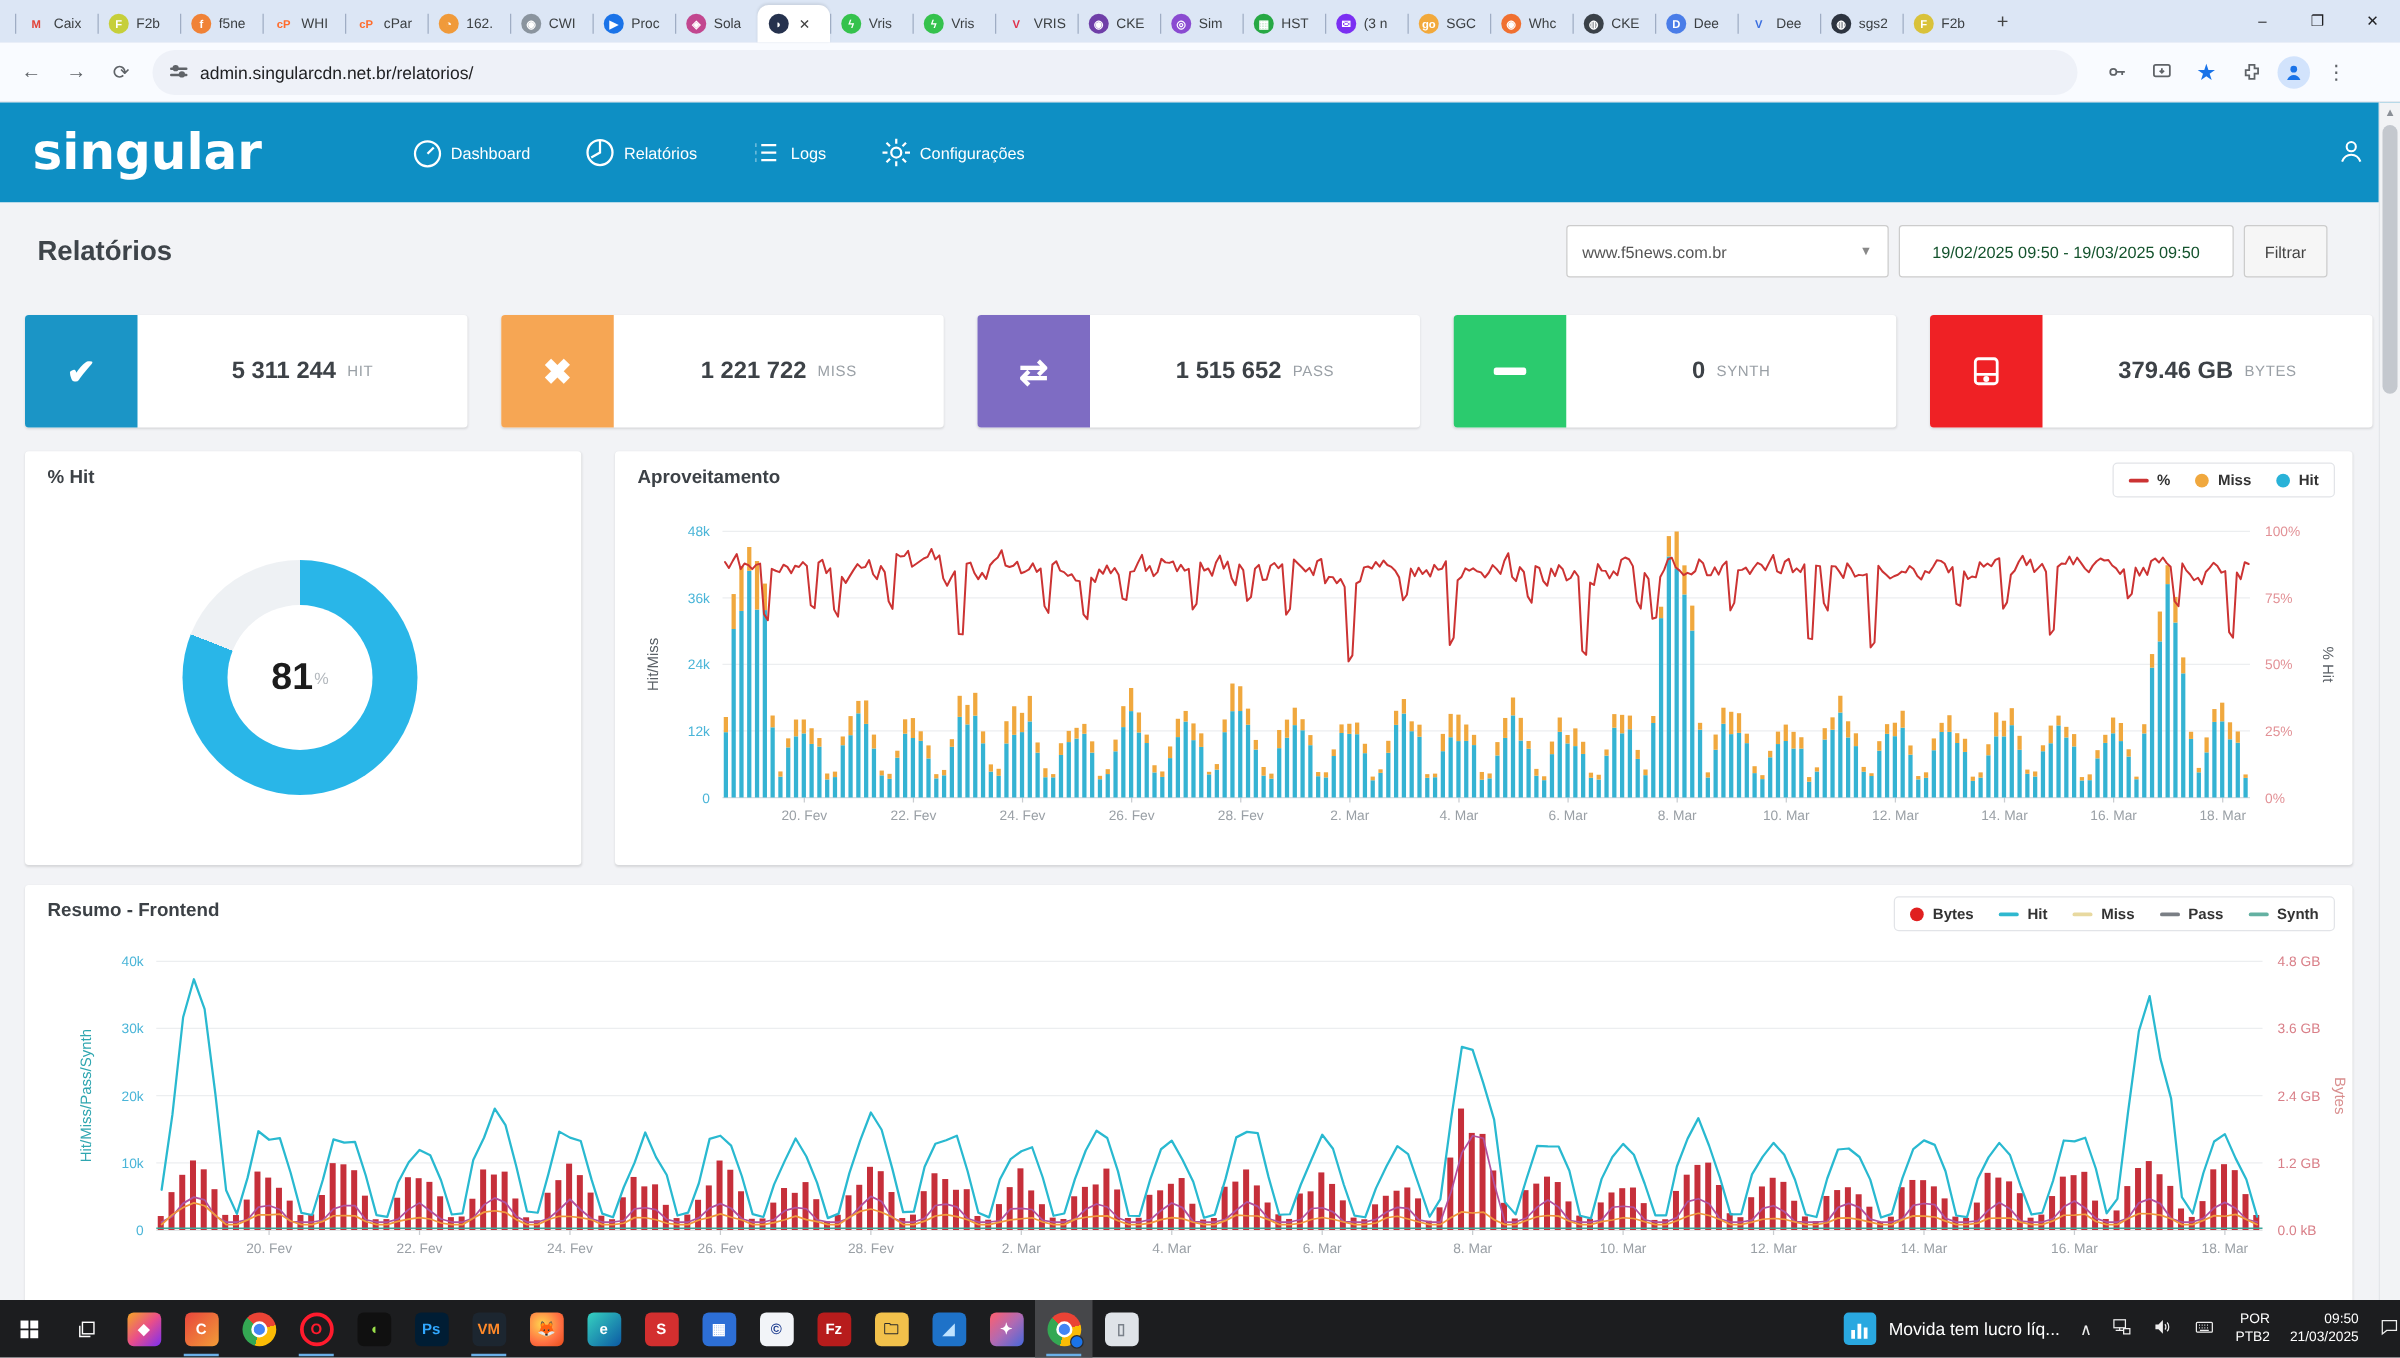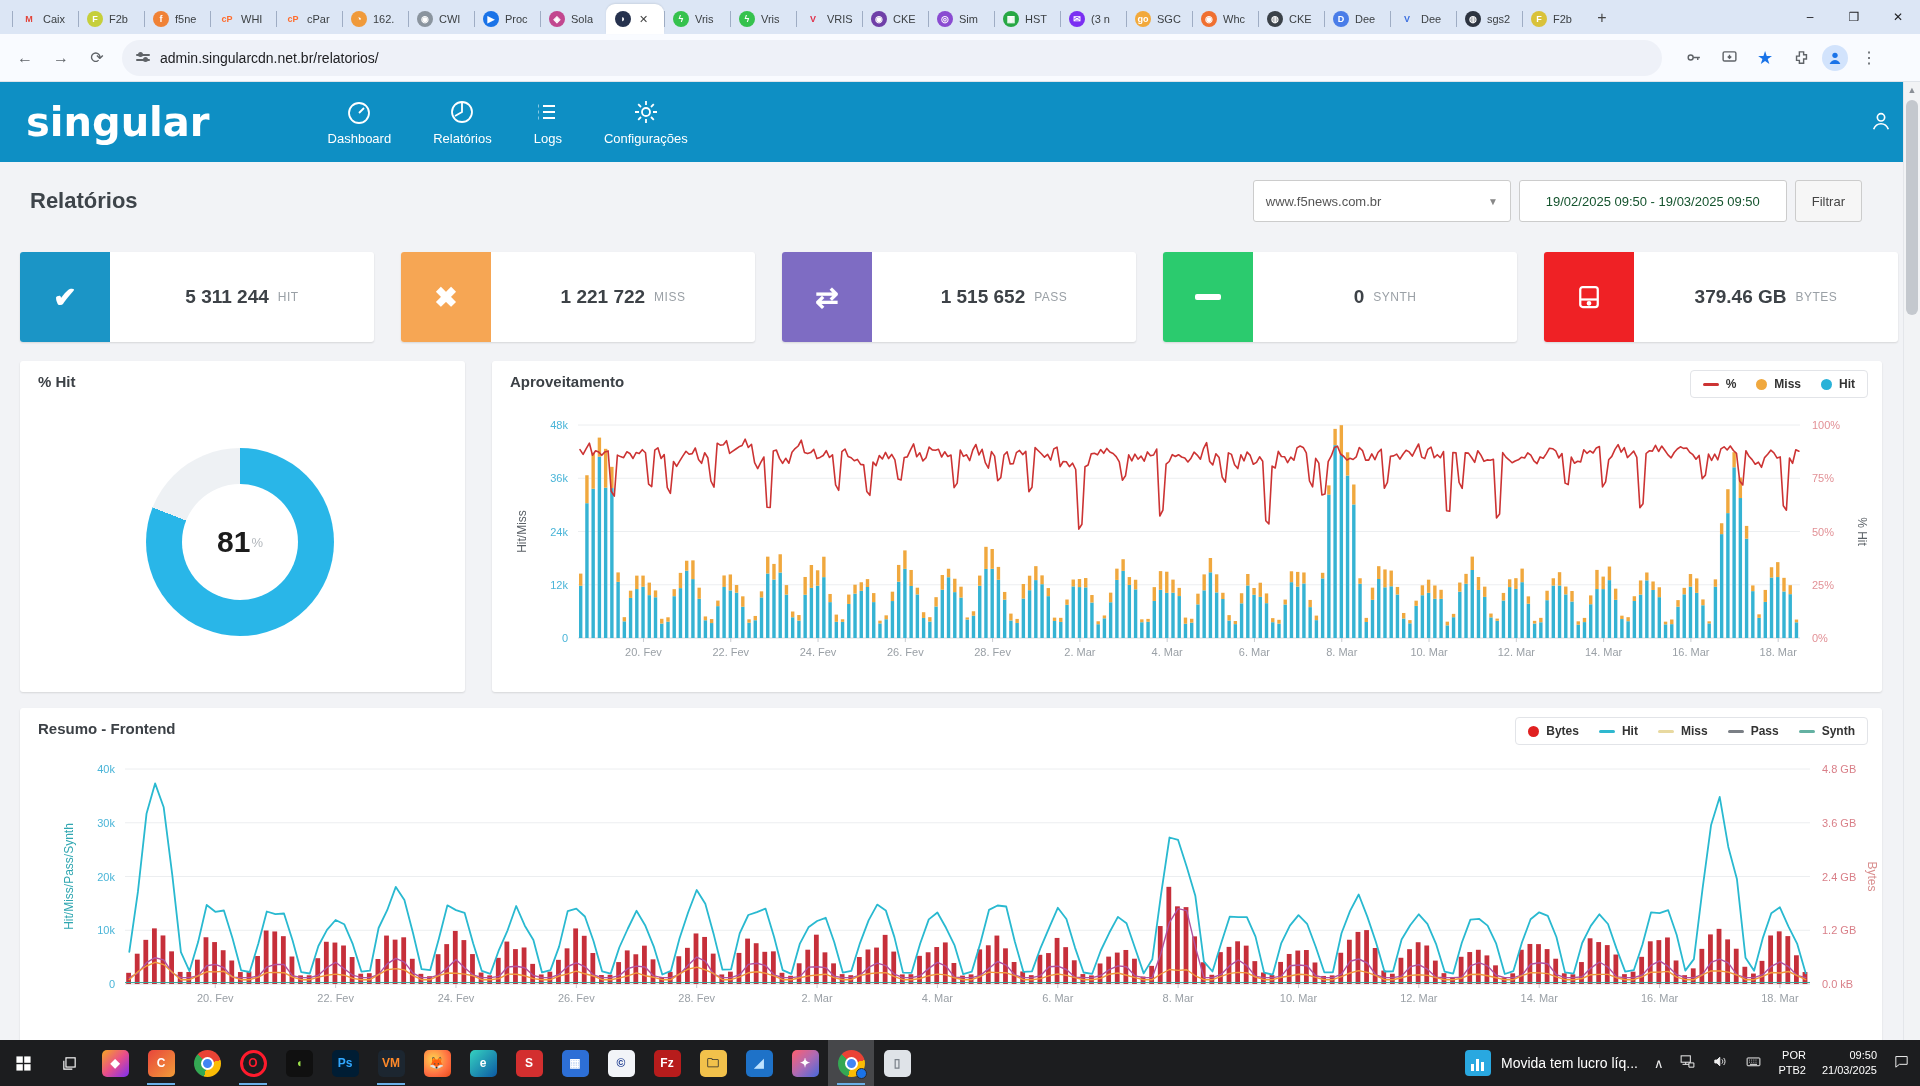--- a/index.html
+++ b/index.html
@@ -29,21 +29,21 @@
   .tuneicon i::after{content:"";position:absolute;top:-2px;width:5px;height:5px;border-radius:50%;background:#5f6368}
   .tuneicon i:nth-child(1)::after{left:2px}.tuneicon i:nth-child(2)::after{right:2px}
   .tbright{display:flex;align-items:center;gap:6px;margin-left:8px}
   .tbright .navbtn{width:30px;height:30px}
   .avatarbtn{width:26px;height:26px;border-radius:50%;background:#d2e3fc;display:flex;align-items:center;justify-content:center}
 
   
   .appheader{height:80px;background:#0e8fc4;display:flex;align-items:center;position:relative}
   .logo{font-size:40px;font-weight:800;color:#fff;margin-left:26px;letter-spacing:0px;font-family:"DejaVu Sans",sans-serif}
   .mainnav{display:flex;margin-left:110px;gap:26px}
-  .navitem{display:flex;flex-direction:column;align-items:center;color:#fff;font-size:13px;gap:5px;padding:0 8px;cursor:pointer}
+  .navitem{display:flex;flex-direction:row;align-items:center;color:#fff;font-size:13px;gap:5px;padding:0 8px;cursor:pointer}
   .navitem svg{width:28px;height:28px;stroke:#fff;fill:none;stroke-width:1.8}
   .usericon{position:absolute;right:28px;top:28px}
   .usericon svg{width:22px;height:22px;stroke:#fff;fill:none;stroke-width:1.8}
 
   
   .content{position:relative;height:878px;background:#f2f3f6;overflow:hidden}
   .pagetitle{position:absolute;left:30px;top:26px;font-size:22px;font-weight:700;color:#3e444a}
   .filters{position:absolute;right:58px;top:18px;display:flex;gap:8px}
   .selectbox{width:258px;height:42px;background:#fff;border:1px solid #ccc;border-radius:3px;display:flex;
              align-items:center;justify-content:space-between;padding:0 12px;font-size:13px;color:#555}
@@ -84,21 +84,21 @@
   .pagescroll .thumb{position:absolute;left:2px;right:2px;top:18px;height:215px;background:#c4c8ce;border-radius:7px}
   .pagescroll .arrow{position:absolute;top:3px;left:0;right:0;text-align:center;font-size:9px;color:#8a8f96}
 
   
   .taskbar{position:absolute;left:0;top:1040px;width:1920px;height:46px;background:#1c1d1f;display:flex;align-items:center;color:#fff}
   .tbslot{width:46px;height:46px;display:flex;align-items:center;justify-content:center;position:relative;flex:none}
   .tbslot.running::after{content:"";position:absolute;bottom:1px;left:9px;right:9px;height:2px;background:#6ab0e8}
   .tbslot.active{background:#46474a}
   .tile{width:27px;height:27px;border-radius:5px;display:flex;align-items:center;justify-content:center;
         font-weight:700;font-size:12px;line-height:1;position:relative;overflow:hidden}
-  .tray{margin-left:auto;display:flex;align-items:center;gap:16px;padding-right:10px}
+  .tray{margin-left:auto;display:flex;align-items:center;gap:16px;}
   .news{display:flex;align-items:center;gap:10px;font-size:14px}
   .newsicon{width:26px;height:26px;border-radius:4px;background:#29a8e0;display:flex;align-items:flex-end;
             justify-content:center;gap:2px;padding-bottom:5px}
   .newsicon i{display:block;width:3px;background:#fff}
   .trayglyph{font-size:13px;color:#eee}
   .trayglyph svg{width:17px;height:17px;stroke:#eee;fill:none;stroke-width:1.4}
   .langblk,.clockblk{font-size:11px;line-height:1.35;text-align:right}
 </style>
 </head>
 <body>

